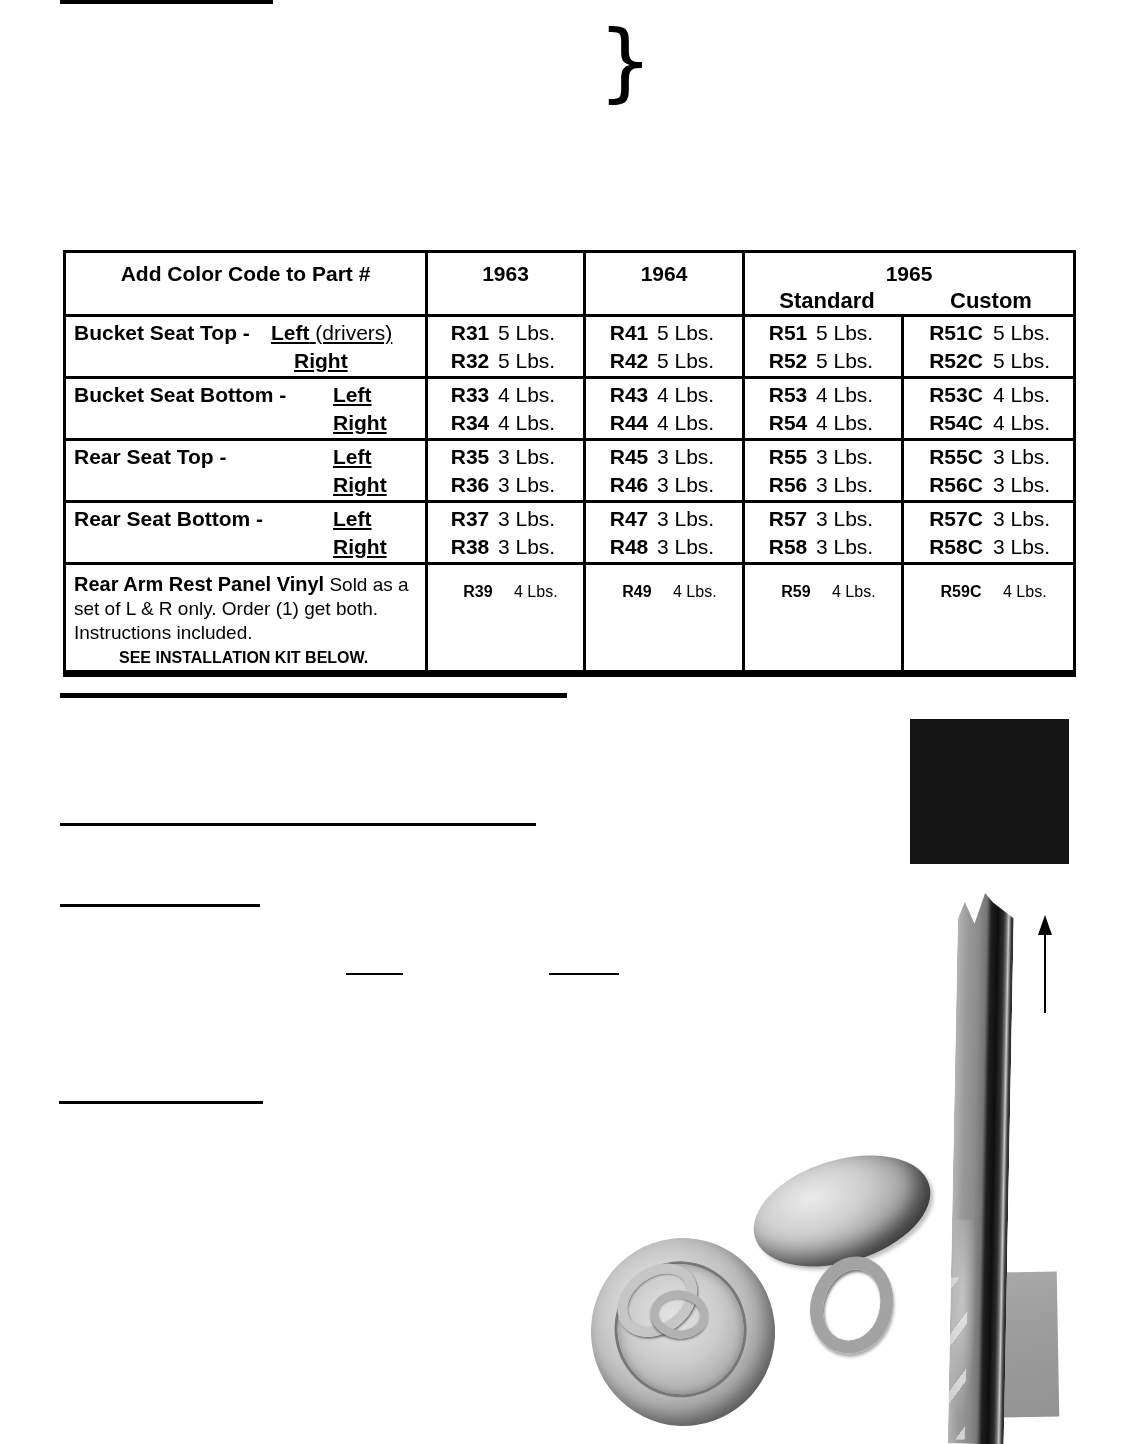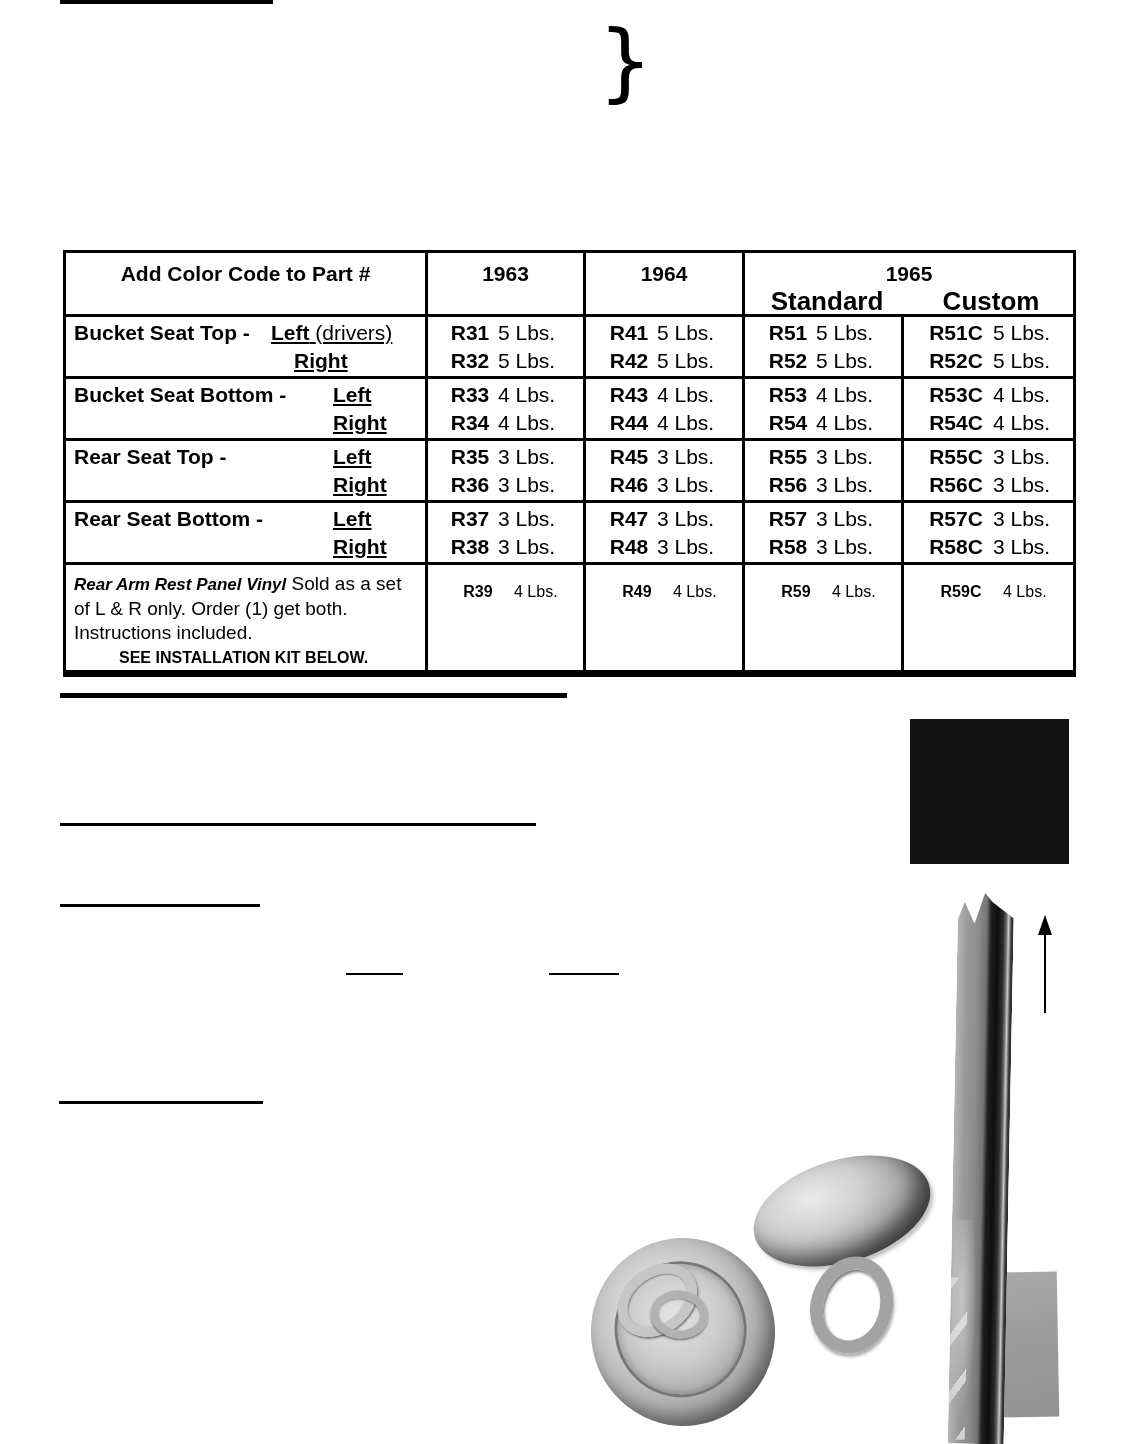--- a/index.html
+++ b/index.html
@@ -16,21 +16,21 @@
   #parts-table {
     position:absolute; left:63px; top:250px; width:1010px;
     border-collapse:collapse; table-layout:fixed;
     border:3px solid #000; border-bottom:7px solid #000;
   }
   #parts-table td, #parts-table th { border:3px solid #000; padding:0; }
   #parts-table th { font-weight:bold; font-size:21px; vertical-align:top; padding-top:9px; }
   #parts-table .hdr-row { height:61px; }
   .y65-wrap { display:flex; flex-direction:column; justify-content:space-between; height:52px; padding-top:0; }
   .y65-year { text-align:center; font-size:21px; }
-  .y65-subs { display:flex; font-size:26px; }
+  .y65-subs { display:flex; font-size:22px; }
   .y65-subs span { width:50%; text-align:center; }
 
   .data-row { height:62px;margin-top:15px; }
   .data-row td { vertical-align:middle; font-size:21px; }
   .lbl { padding-left:8px !important; padding-right:4px !important; }
   .lbl-flex { display:flex; justify-content:space-between; align-items:flex-start; line-height:28px; }
   .lbl-title { font-weight:bold; white-space:nowrap; }
   .sides { flex-shrink:0; width:88px; line-height:28px;text-decoration:underline; }
   .row-1 .sides { width:150px; }
   .side-line b { font-weight:bold; }
@@ -39,21 +39,21 @@
 
   .pcell { padding-left:15px !important; line-height:28px; }
   .pcell-first { padding-left:14px !important; }
   .pn { display:inline-block; width:56px; font-weight:bold;text-align:center; }
   .col-custom .pn { width:74px; }
   .wt { font-weight:normal; }
 
   .armrest-row { height:104px; }
   .armrest-row td { vertical-align:top; }
   .armrest-lbl { padding:7px 10px 0 8px !important; font-size:19px; line-height:24px; }
-  .armrest-title { font-weight:bold; font-size:17px;font-style:italic; }
+  .armrest-title { font-weight:bold; font-size:20px; }
   .armrest-see { font-weight:bold; font-size:16px; padding-left:45px; padding-top:1px; }
   .armrest-row .pcell { padding-top:13px !important; }
   .armrest-row .pn { width:72px; }
   .armrest-row .col-custom .pn { width:84px; }
 
   
   .rule { position:absolute; background:#000; }
   #rule-a  { left:60px;  top:693px;  width:507px; height:5px; }
   #rule-b  { left:60px;  top:823px;  width:476px; height:3px; }
   #rule-c  { left:60px;  top:904px;  width:200px; height:3px; }

